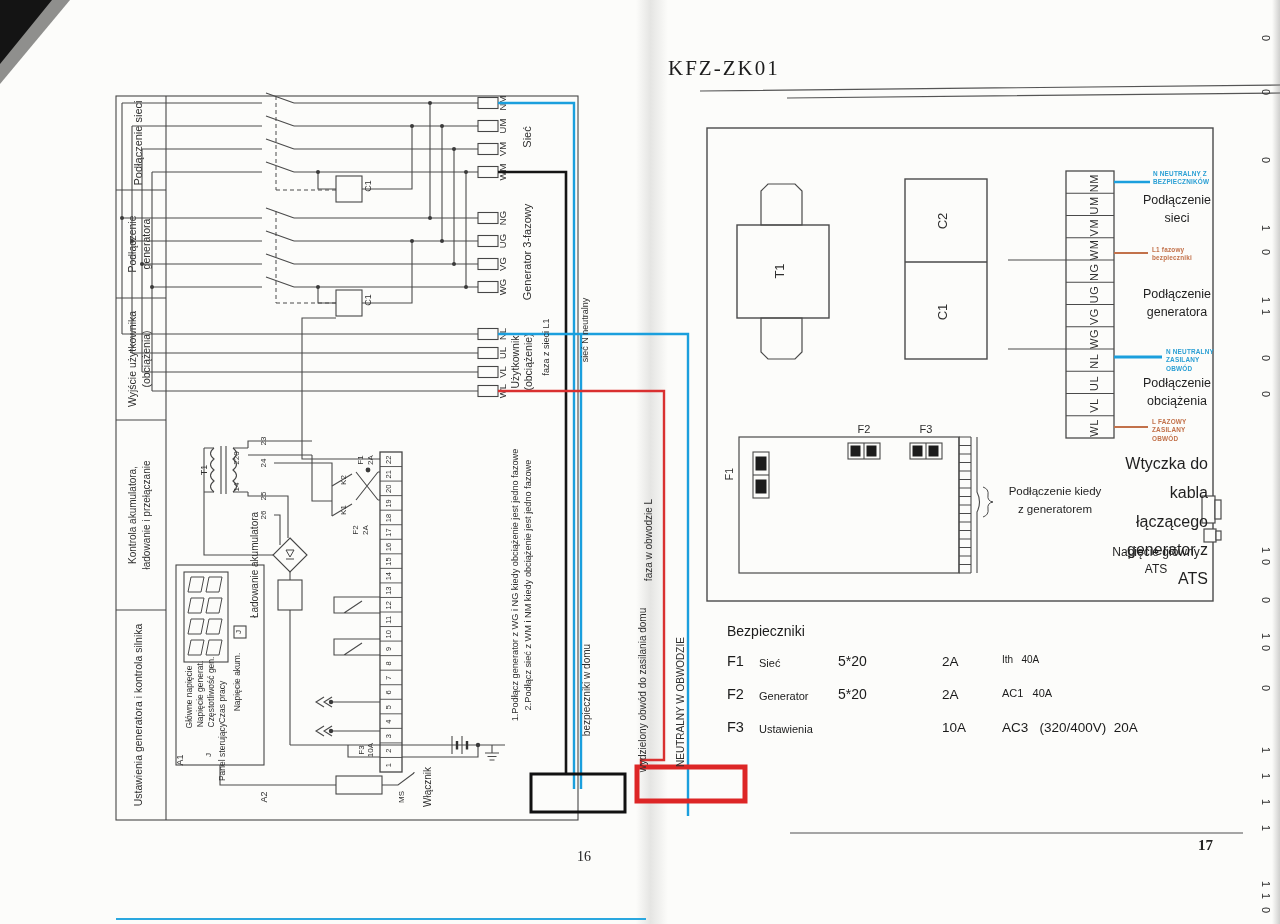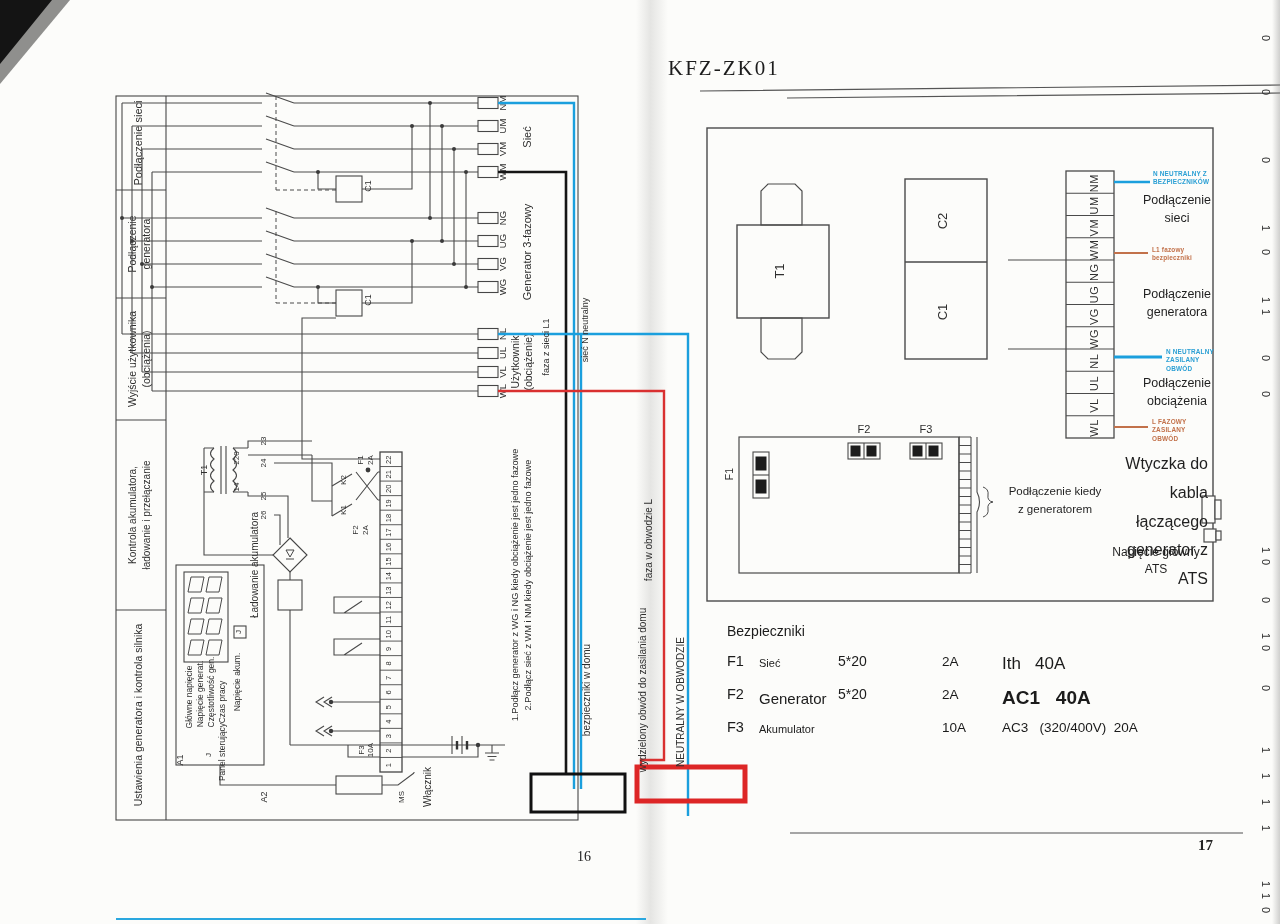--- a/index.html
+++ b/index.html
@@ -473,29 +473,29 @@
 generator z ATS</div>
 <div class="abs cap" style="left:1100px;top:544px;width:112px;font-size:12px;">Napięcie główny ATS</div>
 
 <div>
   <div class="fcell" style="left:727px;top:623px;font-size:14px;">Bezpieczniki</div>
 
   <div class="fcell" style="left:727px;top:653px;font-size:14.5px;">F1</div>
   <div class="fcell" style="left:759px;top:657px;font-size:11px;">Sieć</div>
   <div class="fcell" style="left:838px;top:653px;font-size:14px;">5*20</div>
   <div class="fcell" style="left:942px;top:654px;font-size:13.5px;">2A</div>
-  <div class="fcell" style="left:1002px;top:654px;font-size:17px;white-space:pre;">Ith   40A</div>
+  <div class="fcell" style="left:1002px;top:654px;font-size:10px;white-space:pre;">Ith   40A</div>
 
   <div class="fcell" style="left:727px;top:686px;font-size:14.5px;">F2</div>
-  <div class="fcell" style="left:759px;top:690px;font-size:15px;">Generator</div>
+  <div class="fcell" style="left:759px;top:690px;font-size:11px;">Generator</div>
   <div class="fcell" style="left:838px;top:686px;font-size:14px;">5*20</div>
   <div class="fcell" style="left:942px;top:687px;font-size:13.5px;">2A</div>
-  <div class="fcell" style="left:1002px;top:687px;font-size:19px;white-space:pre;font-weight:bold;">AC1   40A</div>
+  <div class="fcell" style="left:1002px;top:687px;font-size:11px;white-space:pre;">AC1   40A</div>
 
   <div class="fcell" style="left:727px;top:719px;font-size:14.5px;">F3</div>
-  <div class="fcell" style="left:759px;top:723px;font-size:11px;">Akumulator</div>
+  <div class="fcell" style="left:759px;top:723px;font-size:11px;">Ustawienia</div>
   <div class="fcell" style="left:838px;top:719px;font-size:14px;"></div>
   <div class="fcell" style="left:942px;top:720px;font-size:13.5px;">10A</div>
   <div class="fcell" style="left:1002px;top:720px;font-size:13.5px;white-space:pre;">AC3   (320/400V)  20A</div>
 </div>
 
 <div class="abs pagenum" style="left:577px;top:849px;font-size:14px;">16</div>
 <div class="abs pagenum" style="left:1198px;top:837px;font-size:15px;font-weight:bold;">17</div>
 
 </body></html>

